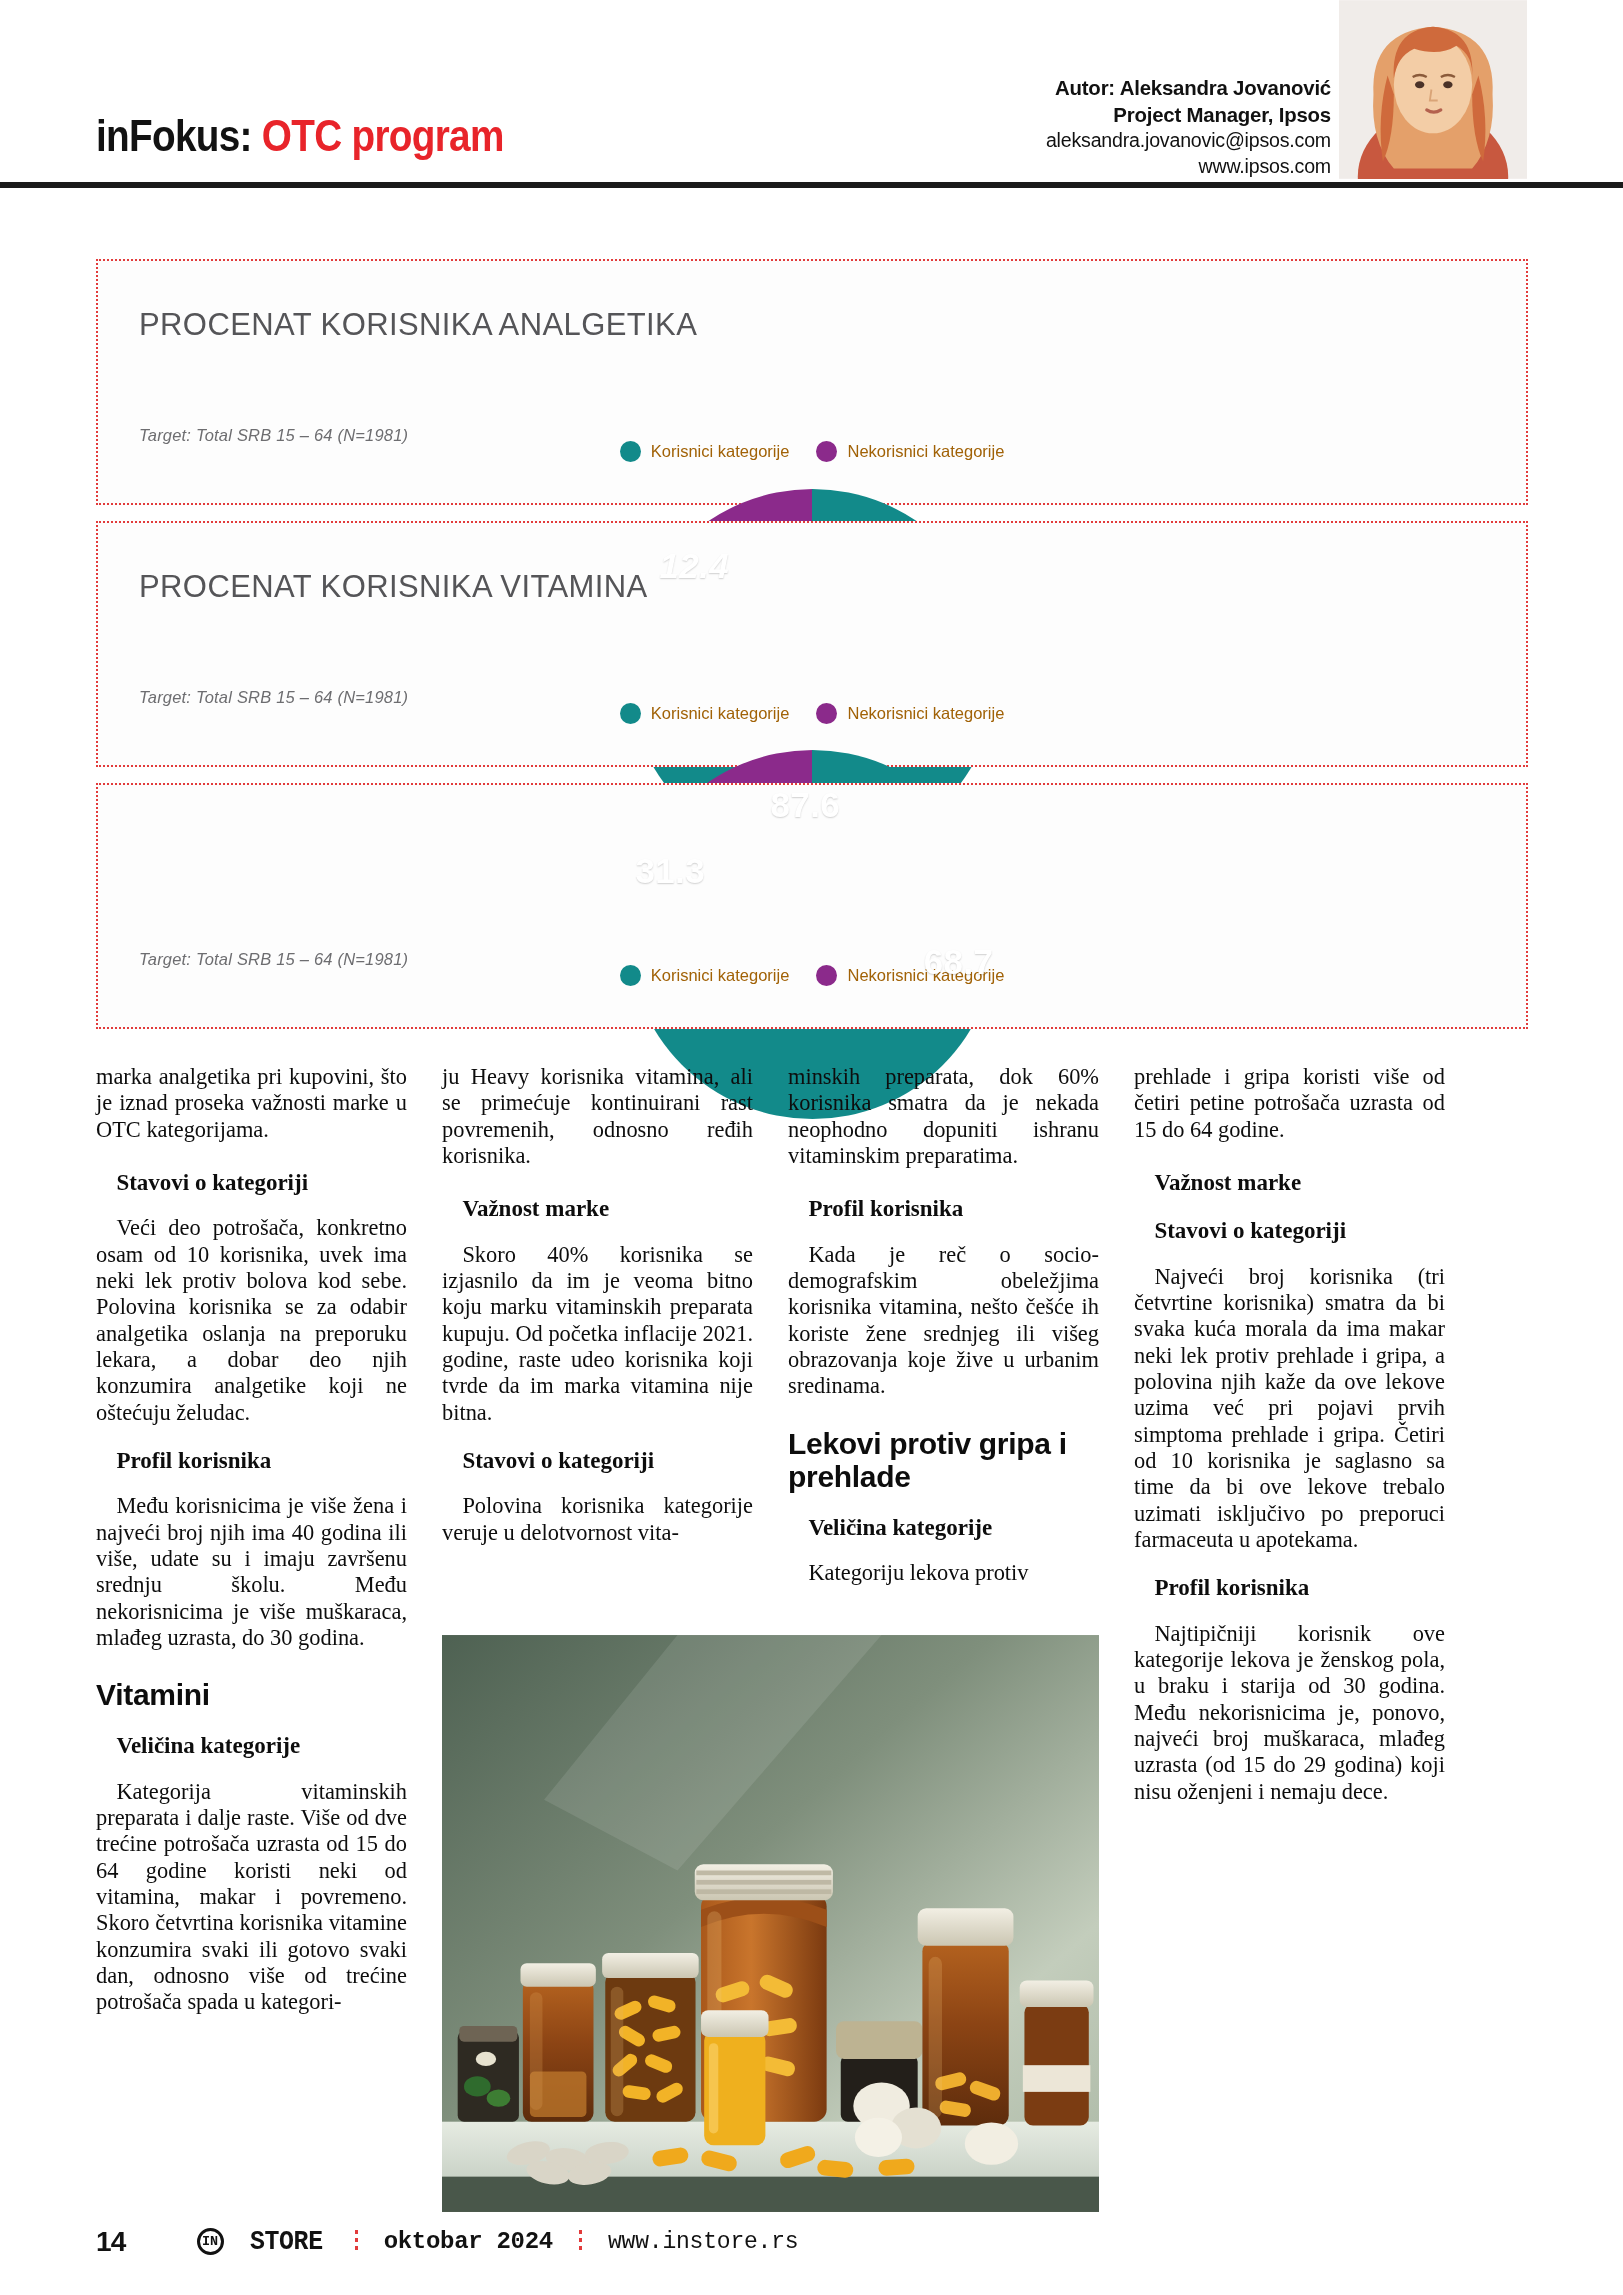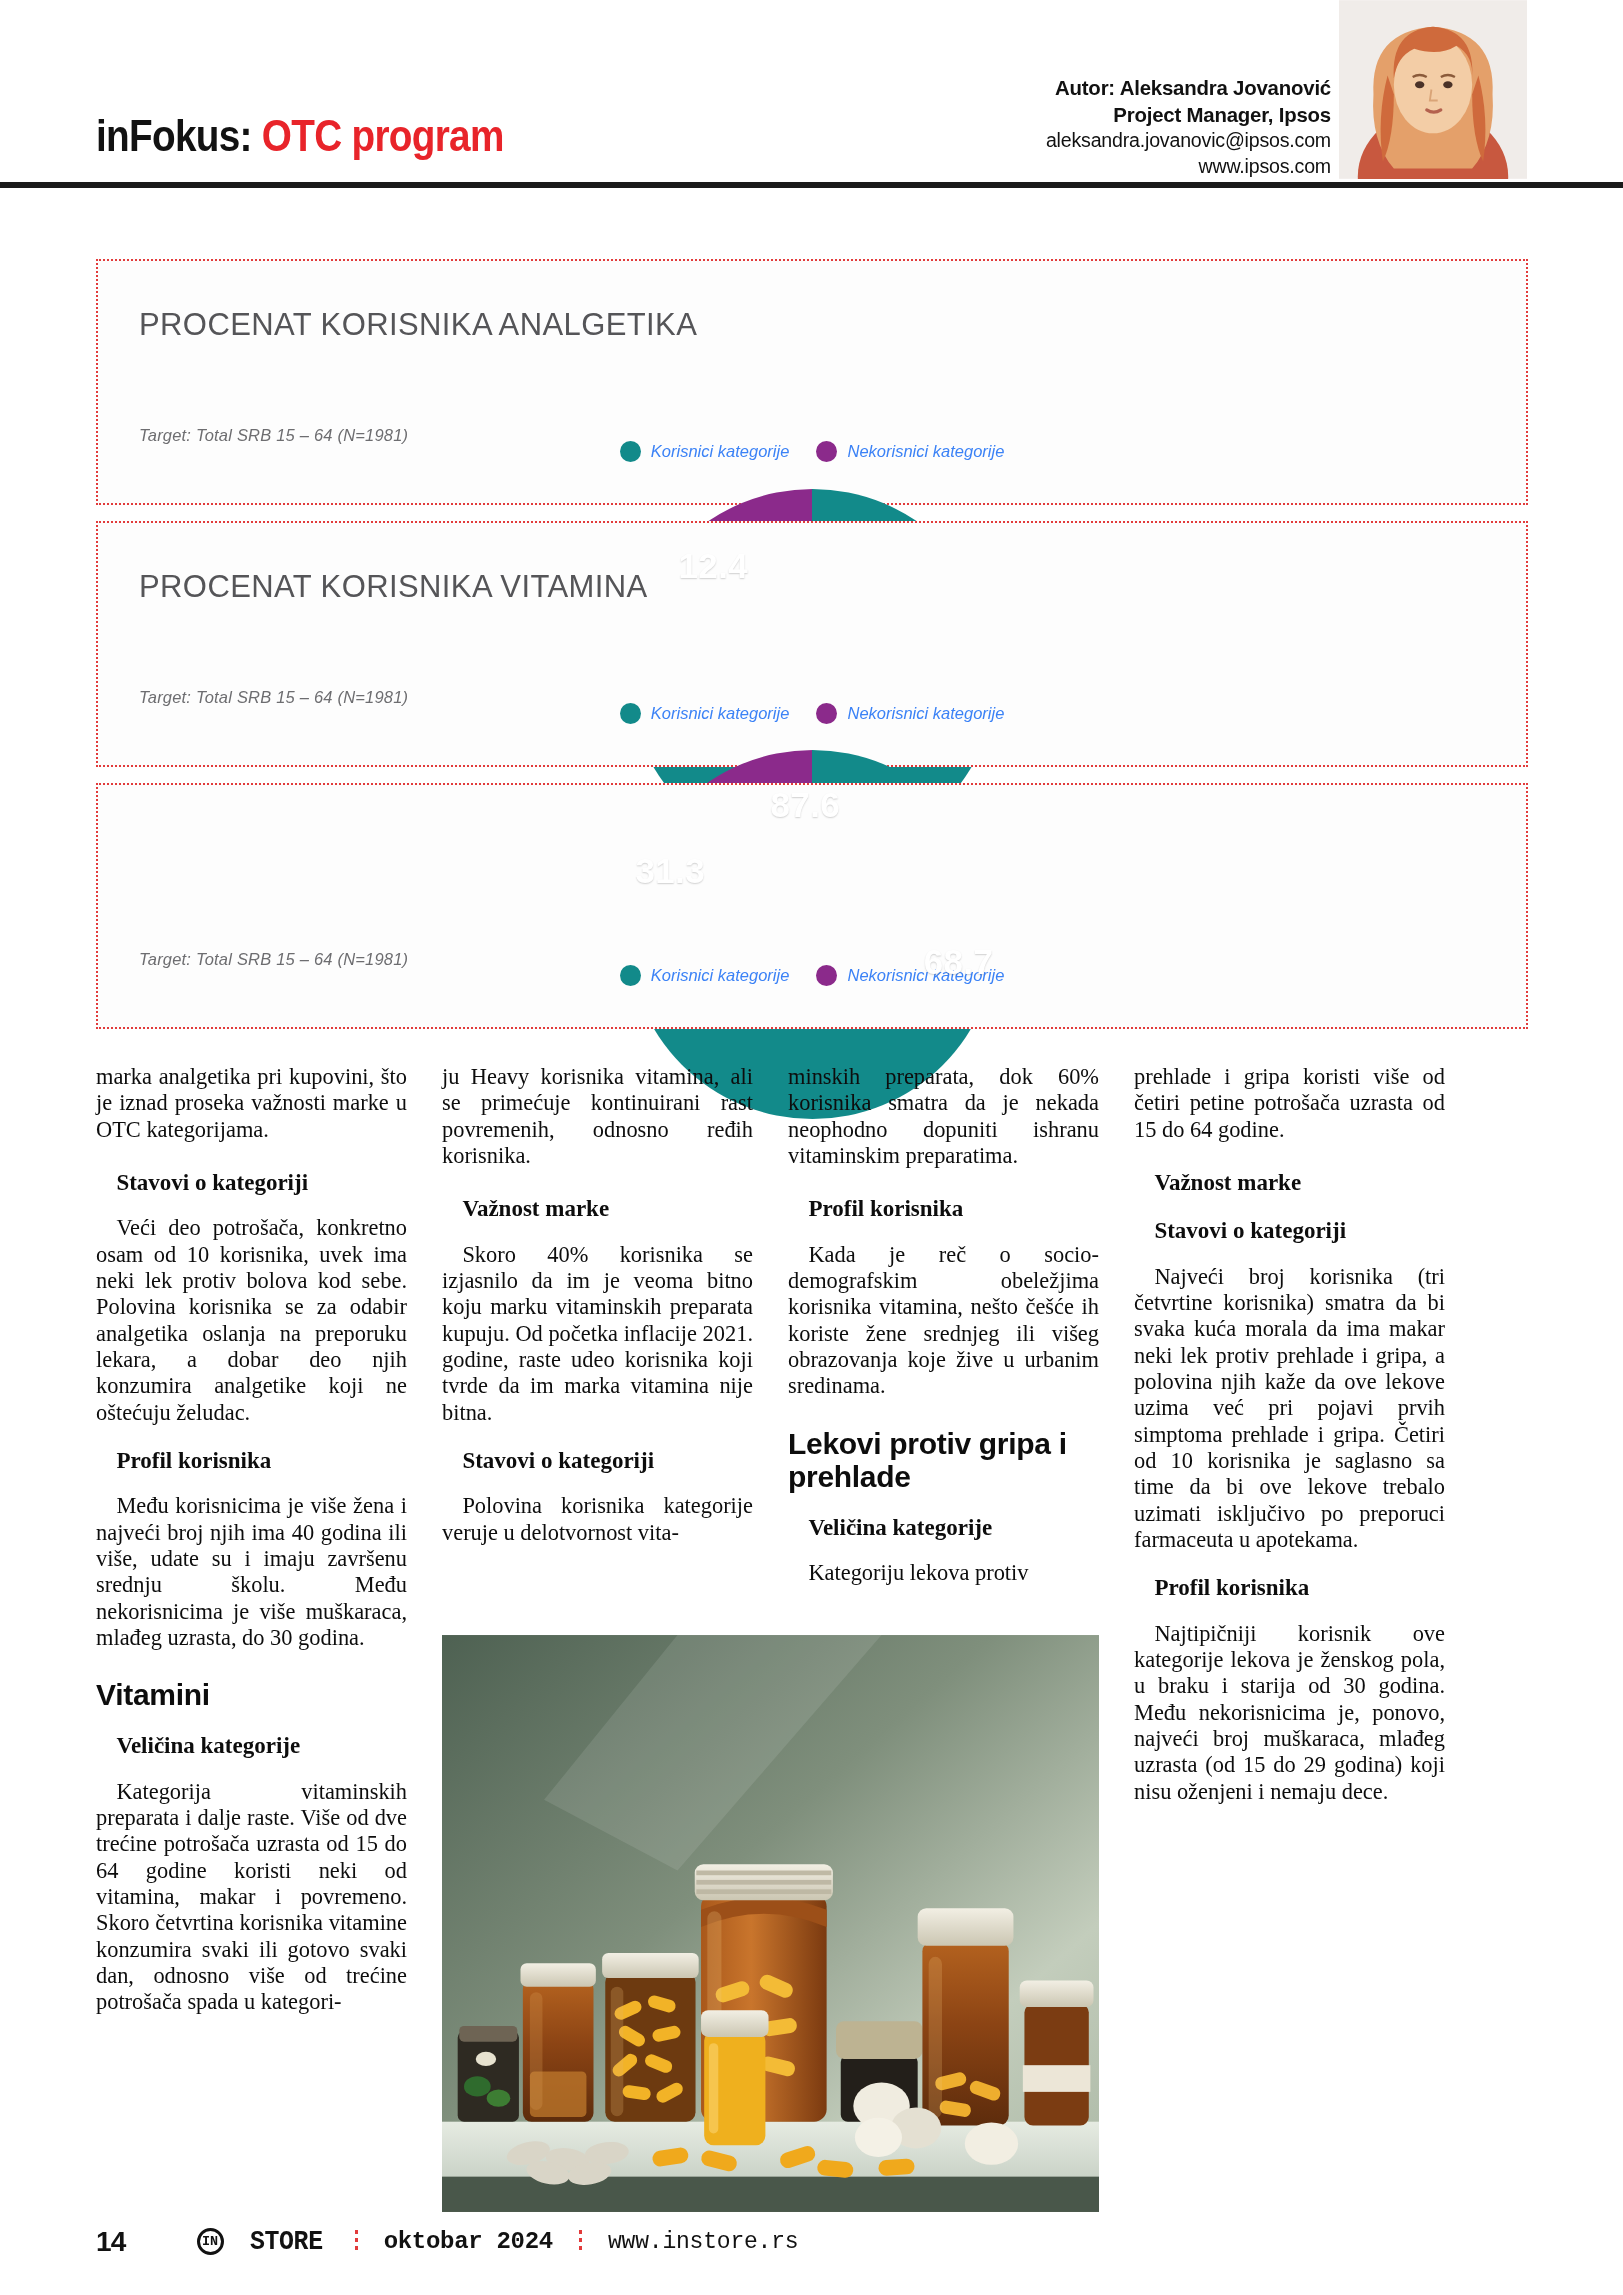--- a/index.html
+++ b/index.html
@@ -32,21 +32,21 @@
   .donut{position:relative;width:369px;height:369px;border-radius:50%;}
   .donut::after{content:"";position:absolute;left:50%;top:50%;width:177px;height:177px;
                 margin:-89px 0 0 -89px;border-radius:50%;background:#fdfdfd;}
   .dlabel{position:absolute;color:#fff;font-family:"Liberation Sans",sans-serif;
           font-weight:bold;font-size:35px;letter-spacing:0.4px;z-index:3;
           text-shadow:0 0.8px 1.6px rgba(0,0,0,.18);}
   .legend{position:absolute;left:0;right:0;bottom:41px;display:flex;justify-content:center;
           gap:27px;align-items:center;}
   .lg{display:flex;align-items:center;gap:10.2px;}
   .lg .dot{width:21px;height:21px;border-radius:50%;display:block;}
-  .lg .txt{font-family:"Liberation Sans",sans-serif;font-style:italic;font-size:16.5px;color:#3b82f6;}
+  .lg .txt{font-family:"Liberation Sans",sans-serif;font-size:16.5px;color:#a16207;}
 
   
   .cols{position:absolute;left:96px;top:1064px;width:1437px;height:1115px;display:flex;gap:35px;}
   .col{width:311px;position:relative;}
   .col p{margin:0 0 0 0;font-size:22.4px;line-height:1.175;text-align:justify;
          color:#0d0d0d;hyphens:none;}
   .col p.ind{text-indent:20.4px;}
   .h-sub{font-weight:bold;font-size:23px;line-height:1.15;margin:22px 0 19px 20.4px;
          font-family:"Liberation Serif",serif;color:#0d0d0d;}
   .h-sub.first{margin-top:27px;}
@@ -108,21 +108,21 @@
   <div class="rule-top"></div>
 </div>
 
 <div class="charts">
 
   <div class="chart-card">
     <div class="chart-title">PROCENAT KORISNIKA ANALGETIKA</div>
     <div class="chart-target">Target: Total SRB 15 – 64 (N=1981)</div>
     <div class="donut-wrap">
       <div class="donut" style="background:conic-gradient(from 0deg, #128a8a 0deg 315.4deg, #8b2a8b 315.4deg 360deg);">
-        <span class="dlabel" style="left:51px;top:57px;">12.4</span>
+        <span class="dlabel" style="left:32px;top:57px;font-style:italic;">12.4</span>
         <span class="dlabel" style="left:143px;bottom:33px;">87.6</span>
       </div>
     </div>
     <div class="legend">
       <span class="lg">
         <span class="dot" style="background:#128a8a;"></span>
         <span class="txt">Korisnici kategorije</span>
       </span>
       <span class="lg">
         <span class="dot" style="background:#8b2a8b;"></span>

